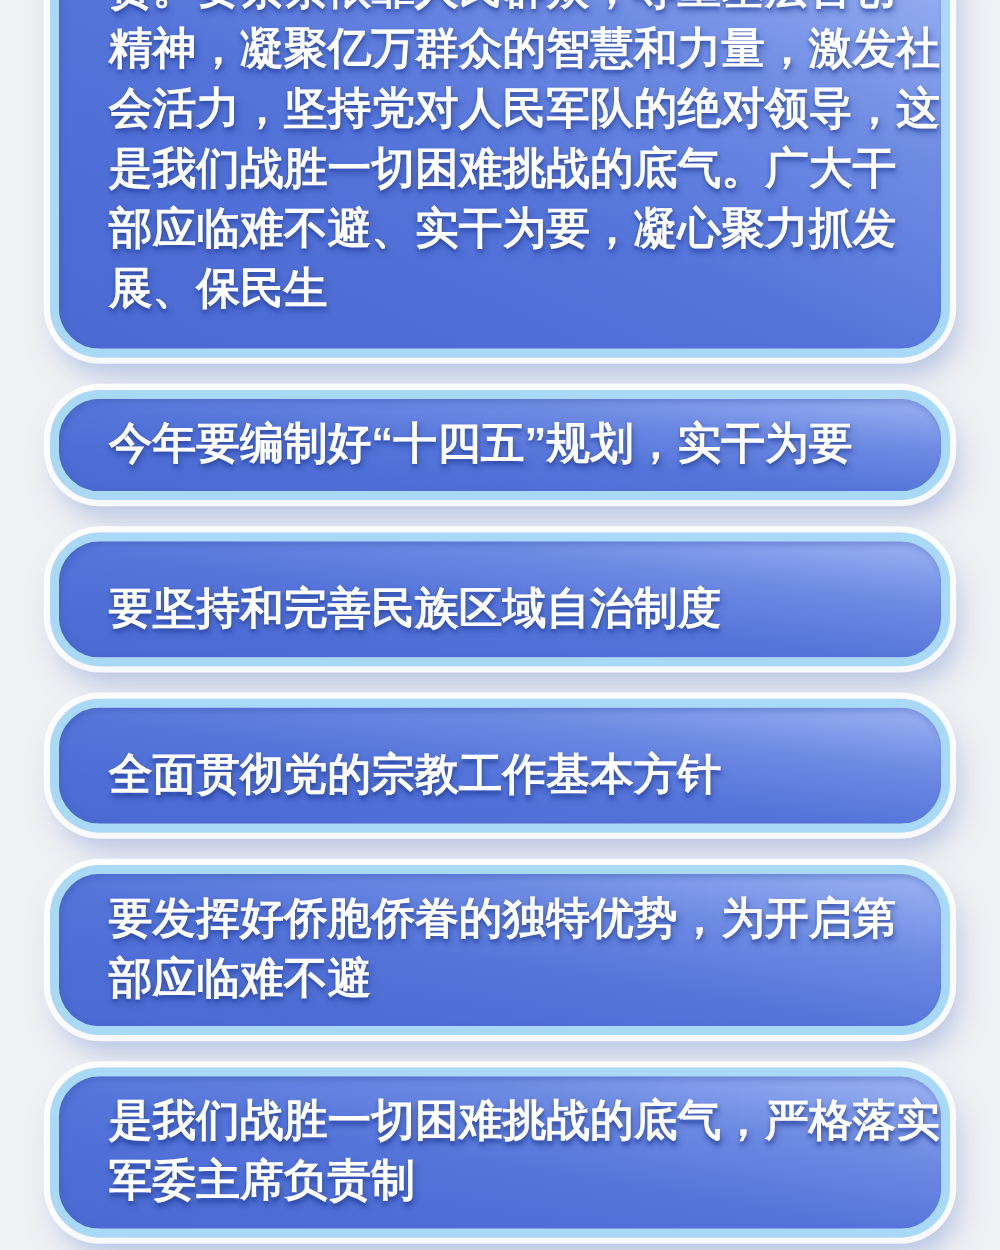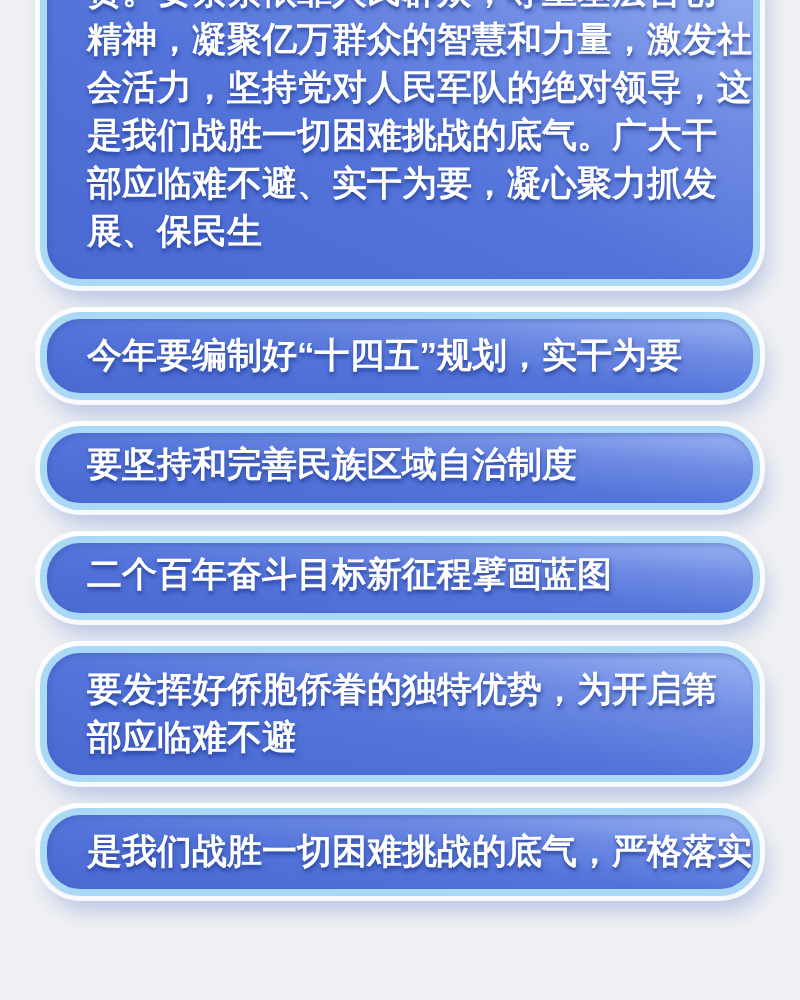--- a/index.html
+++ b/index.html
@@ -35,21 +35,21 @@
       #6e8be3 72%,
       #93acf0 94%,
       #a5bbf4 100%);
     box-shadow:
       0 0 0 5px rgba(255, 255, 255, 0.88),
       6px 14px 22px rgba(124, 150, 208, 0.50),
       inset 2px 3px 5px rgba(54, 86, 178, 0.40);
     overflow: hidden;
   }
   .card.single-line {
-    padding-top: 7px;
+    padding-top: 30px;
     padding-bottom: 15px;
   }
   .card.clipped-top {
     margin-top: -52px;
     padding-bottom: 24px;
   }
   .card-text .line {
     font-size: 35px;
     line-height: 48px;
     font-weight: bold;
@@ -81,28 +81,29 @@
           <div class="line">今年要编制好“十四五”规划，实干为要</div>
         </div>
   </section>
       <section class="card single-line">
     <div class="card-text">
           <div class="line">要坚持和完善民族区域自治制度</div>
         </div>
   </section>
       <section class="card single-line">
     <div class="card-text">
-          <div class="line">二个百年奋斗目标新征程擘画蓝图</div>
+          <div class="line">全面贯彻党的宗教工作基本方针</div>
         </div>
   </section>
       <section class="card">
     <div class="card-text">
           <div class="line">要发挥好侨胞侨眷的独特优势，为开启第</div>
           <div class="line">部应临难不避</div>
         </div>
   </section>
       <section class="card">
     <div class="card-text">
           <div class="line">是我们战胜一切困难挑战的底气，严格落实</div>
+          <div class="line">军委主席负责制</div>
         </div>
   </section>
     </div>
 </main>
 
 </body></html>

